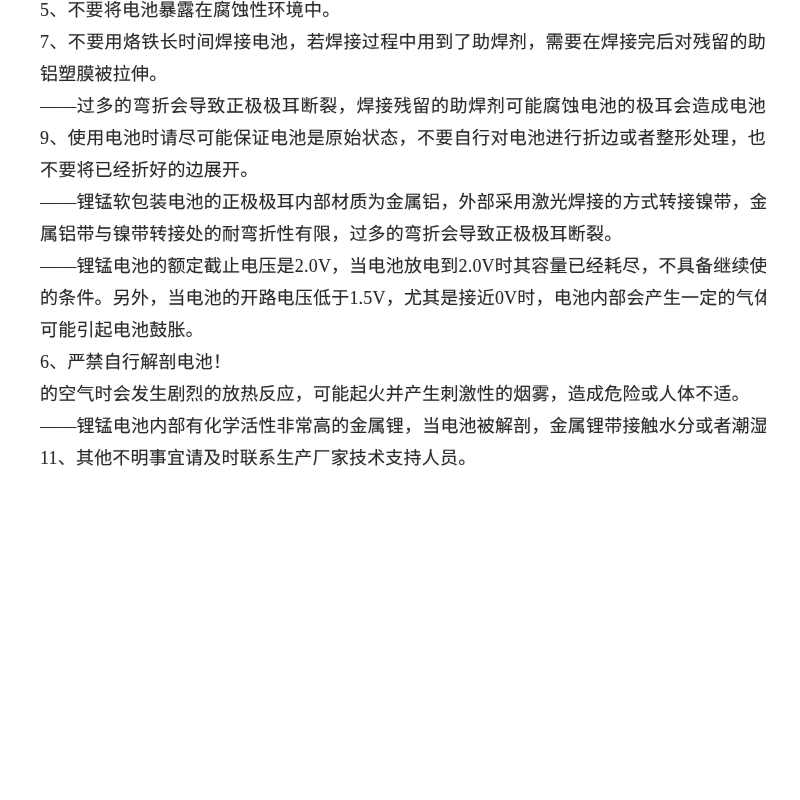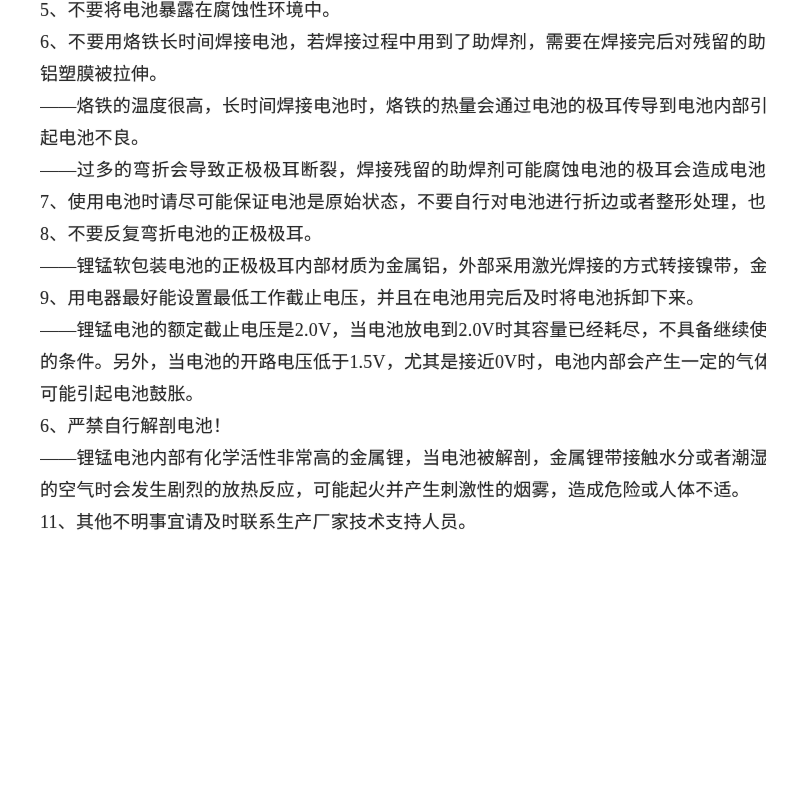--- a/index.html
+++ b/index.html
@@ -46,51 +46,43 @@
 <body>
 
 <div class="page">
   <div class="shade-band"></div>
   <div class="shade-strip"></div>
   <div class="doc">
       <div class="para">
         <div class="line flush">5、不要将电池暴露在腐蚀性环境中。</div>
       </div>
       <div class="para">
-        <div class="line">6、不要用烙铁长时间焊接电池，若焊接过程中用到了助焊剂，需要在焊接完后对残留的助</div>
+        <div class="line">7、不要用烙铁长时间焊接电池，若焊接过程中用到了助焊剂，需要在焊接完后对残留的助</div>
         <div class="line flush">铝塑膜被拉伸。</div>
-      </div>
-      <div class="para">
-        <div class="line">——烙铁的温度很高，长时间焊接电池时，烙铁的热量会通过电池的极耳传导到电池内部引</div>
-        <div class="line flush">起电池不良。</div>
       </div>
       <div class="para">
         <div class="line">——过多的弯折会导致正极极耳断裂，焊接残留的助焊剂可能腐蚀电池的极耳会造成电池</div>
       </div>
       <div class="para">
-        <div class="line">7、使用电池时请尽可能保证电池是原始状态，不要自行对电池进行折边或者整形处理，也</div>
-      </div>
-      <div class="para">
-        <div class="line flush">8、不要反复弯折电池的正极极耳。</div>
+        <div class="line">9、使用电池时请尽可能保证电池是原始状态，不要自行对电池进行折边或者整形处理，也</div>
+        <div class="line flush">不要将已经折好的边展开。</div>
       </div>
       <div class="para">
         <div class="line">——锂锰软包装电池的正极极耳内部材质为金属铝，外部采用激光焊接的方式转接镍带，金</div>
-      </div>
-      <div class="para">
-        <div class="line flush">9、用电器最好能设置最低工作截止电压，并且在电池用完后及时将电池拆卸下来。</div>
+        <div class="line flush">属铝带与镍带转接处的耐弯折性有限，过多的弯折会导致正极极耳断裂。</div>
       </div>
       <div class="para">
         <div class="line">——锂锰电池的额定截止电压是2.0V，当电池放电到2.0V时其容量已经耗尽，不具备继续使用</div>
         <div class="line">的条件。另外，当电池的开路电压低于1.5V，尤其是接近0V时，电池内部会产生一定的气体，</div>
         <div class="line flush">可能引起电池鼓胀。</div>
       </div>
       <div class="para">
         <div class="line flush">6、严禁自行解剖电池！</div>
       </div>
       <div class="para">
+        <div class="line flush">的空气时会发生剧烈的放热反应，可能起火并产生刺激性的烟雾，造成危险或人体不适。</div>
         <div class="line">——锂锰电池内部有化学活性非常高的金属锂，当电池被解剖，金属锂带接触水分或者潮湿</div>
-        <div class="line flush">的空气时会发生剧烈的放热反应，可能起火并产生刺激性的烟雾，造成危险或人体不适。</div>
       </div>
       <div class="para">
         <div class="line flush">11、其他不明事宜请及时联系生产厂家技术支持人员。</div>
       </div>
     </div>
 </div>
 
 </body></html>

